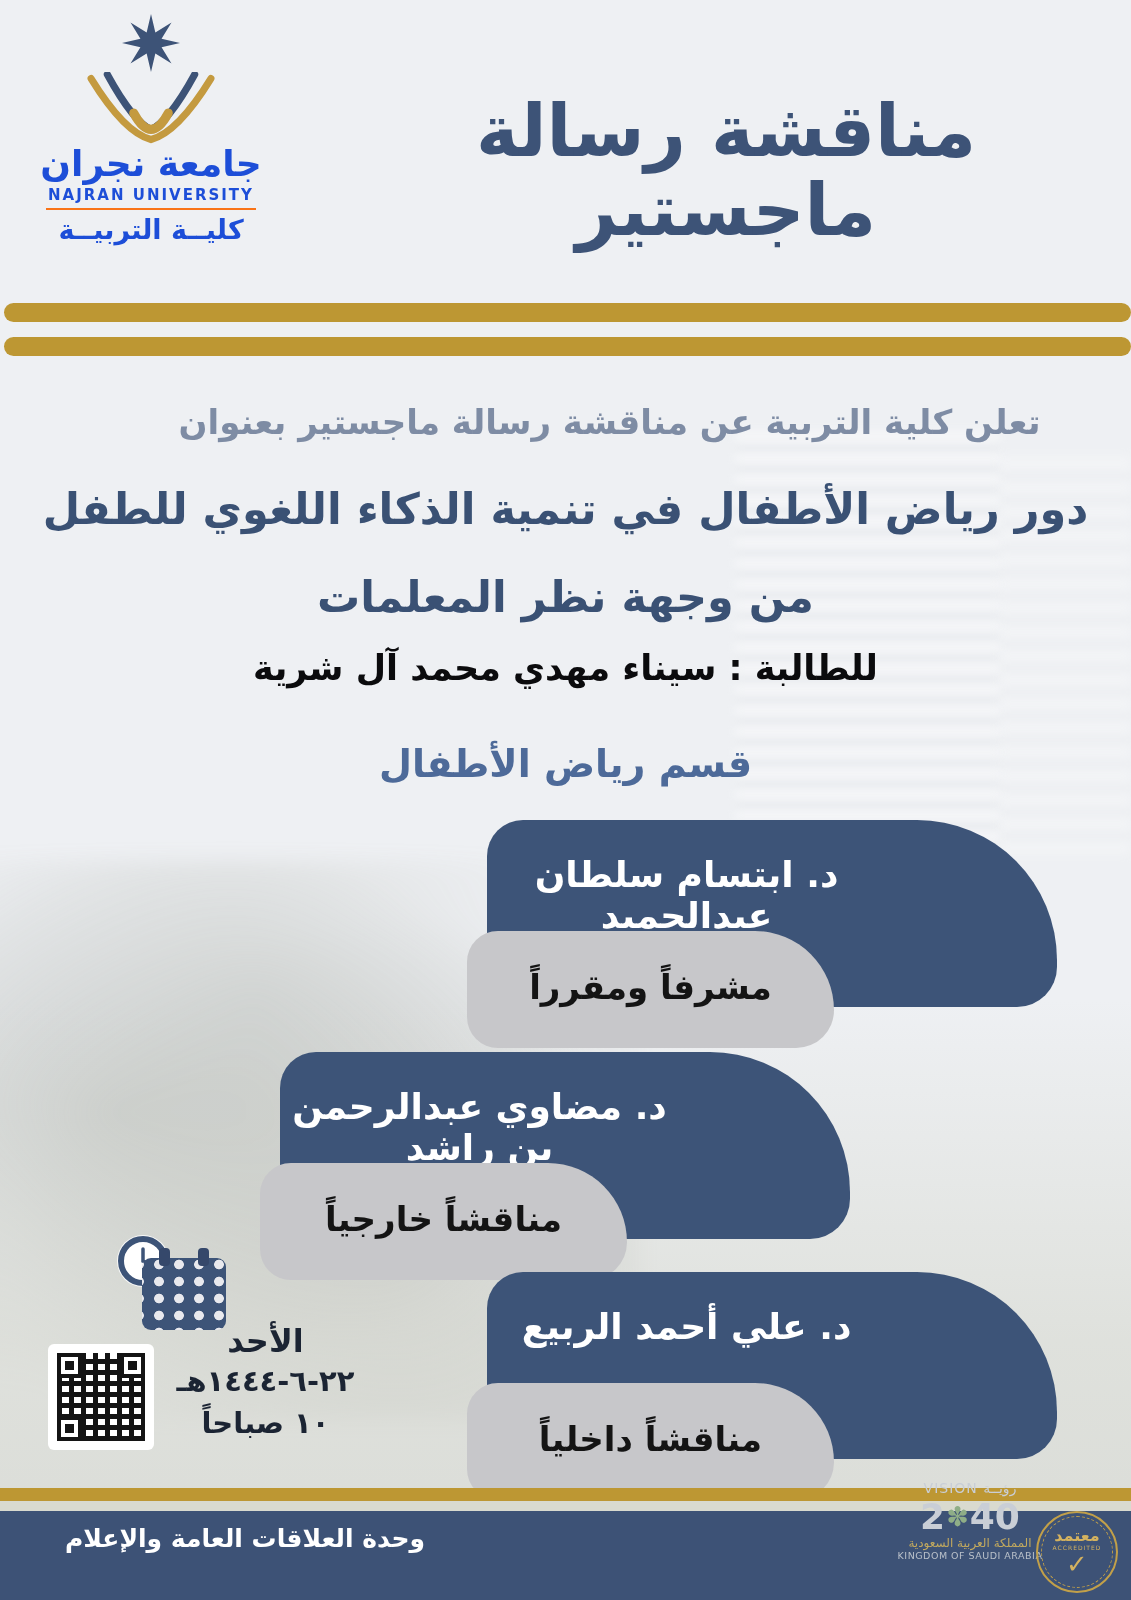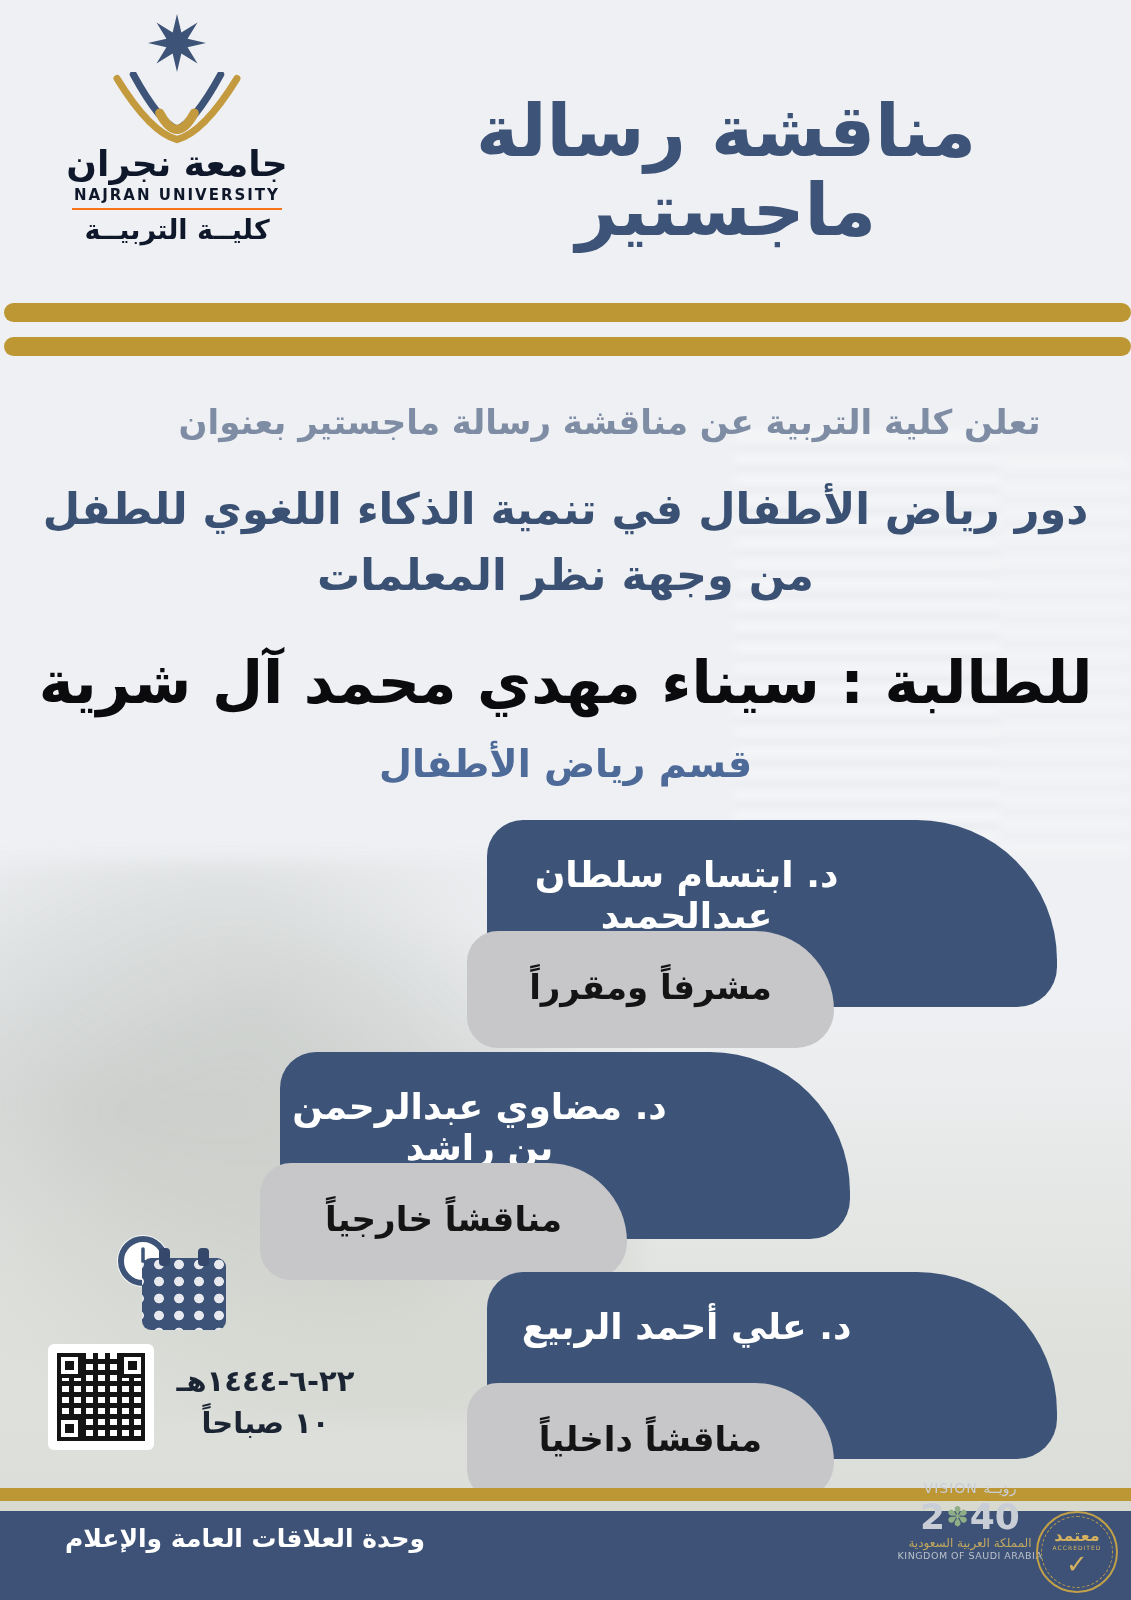--- a/index.html
+++ b/index.html
@@ -18,38 +18,38 @@
     opacity:.28; filter:blur(5px);}
   .bg-trees{left:-60px;top:860px;width:700px;height:560px;
     background:
       radial-gradient(ellipse at 25% 45%, rgba(142,148,138,.5), transparent 65%),
       radial-gradient(ellipse at 65% 70%, rgba(150,152,142,.45), transparent 60%),
       radial-gradient(ellipse at 45% 25%, rgba(160,163,152,.35), transparent 60%);
     filter:blur(10px); opacity:.6;}
   .bg-tint{left:0;top:1000px;width:1131px;height:490px;
     background:linear-gradient(180deg, rgba(212,214,204,0) 0%, rgba(208,210,198,.5) 70%, rgba(205,207,196,.55) 100%);}
   
-  .logo{left:52px;top:14px;width:250px;text-align:center;color:#0f172a;}
+  .logo{left:26px;top:14px;width:250px;text-align:center;color:#1d4ed8;}
   .logo svg{display:block;margin:0 auto;}
   .logo-name-ar{font-size:36px;font-weight:bold;line-height:1.1;direction:rtl;}
   .logo-name-en{font-size:15px;font-weight:bold;letter-spacing:2px;border-bottom:2px solid #f97316;
     display:inline-block;padding:2px 2px 4px;}
   .logo-college{font-size:27px;font-weight:bold;margin-top:4px;direction:rtl;}
   
   .main-title{right:40px;top:92px;width:730px;text-align:center;direction:rtl;
     font-size:72px;font-weight:bold;color:#3d5377;line-height:1.1;}
   
   .gold-bar{left:4px;width:1127px;height:19px;background:#bd9733;border-radius:10px;}
   .gold-bar.b1{top:303px;} .gold-bar.b2{top:337px;}
   
   .center-line{left:0;width:1131px;text-align:center;direction:rtl;font-weight:bold;}
   .intro{top:402px;font-size:34px;color:#7e8ca4;padding-left:44px;}
   .thesis1{top:484px;font-size:43px;color:#3a5174;}
-  .thesis2{top:550px;font-size:43px;color:#3a5174;}
-  .student{top:648px;font-size:59px;color:#0b0b0d;}
+  .thesis2{top:572px;font-size:43px;color:#3a5174;}
+  .student{top:648px;font-size:35px;color:#0b0b0d;}
   .dept{top:742px;font-size:38px;color:#4d6a99;}
   
   .ribbon-blue{width:570px;height:187px;background:#3d5478;border-radius:36px 140px 40px 0;}
   .ribbon-blue .member-name{position:absolute;top:34px;left:0;width:70%;text-align:center;
     color:#ffffff;font-size:36px;font-weight:bold;direction:rtl;}
   .ribbon-gray{width:367px;height:117px;background:#c7c7ca;border-radius:45px 115px 55px 45px;
     display:flex;align-items:center;justify-content:center;}
   .ribbon-gray .member-role{color:#141414;font-size:34px;font-weight:bold;direction:rtl;padding-bottom:6px;}
   .g1b{left:487px;top:820px;} .g1g{left:467px;top:931px;}
   .g2b{left:280px;top:1052px;} .g2g{left:260px;top:1163px;}
@@ -155,20 +155,21 @@
       <circle cx="27" cy="27" r="26" fill="rgba(255,255,255,.85)"></circle>
       <circle cx="27" cy="27" r="22" fill="#ffffff" stroke="#3d5478" stroke-width="6"></circle>
       <path d="M27 15 V27 L36 31" stroke="#3d5478" stroke-width="3.5" fill="none" stroke-linecap="round"></path>
     </svg>
   </div>
   <div class="abs calendar">
     <div class="cal-tab t1"></div>
     <div class="cal-tab t2"></div>
   </div>
 
+  <div class="abs sched sched-day">الأحد</div>
   <div class="abs sched sched-date">٢٢-٦-١٤٤٤هـ</div>
   <div class="abs sched sched-time">١٠ صباحاً</div>
 
   <div class="abs qr">
     <div class="qr-pattern">
       <div class="qr-finder qf-tl"></div>
       <div class="qr-finder qf-tr"></div>
       <div class="qr-finder qf-bl"></div>
     </div>
   </div>

